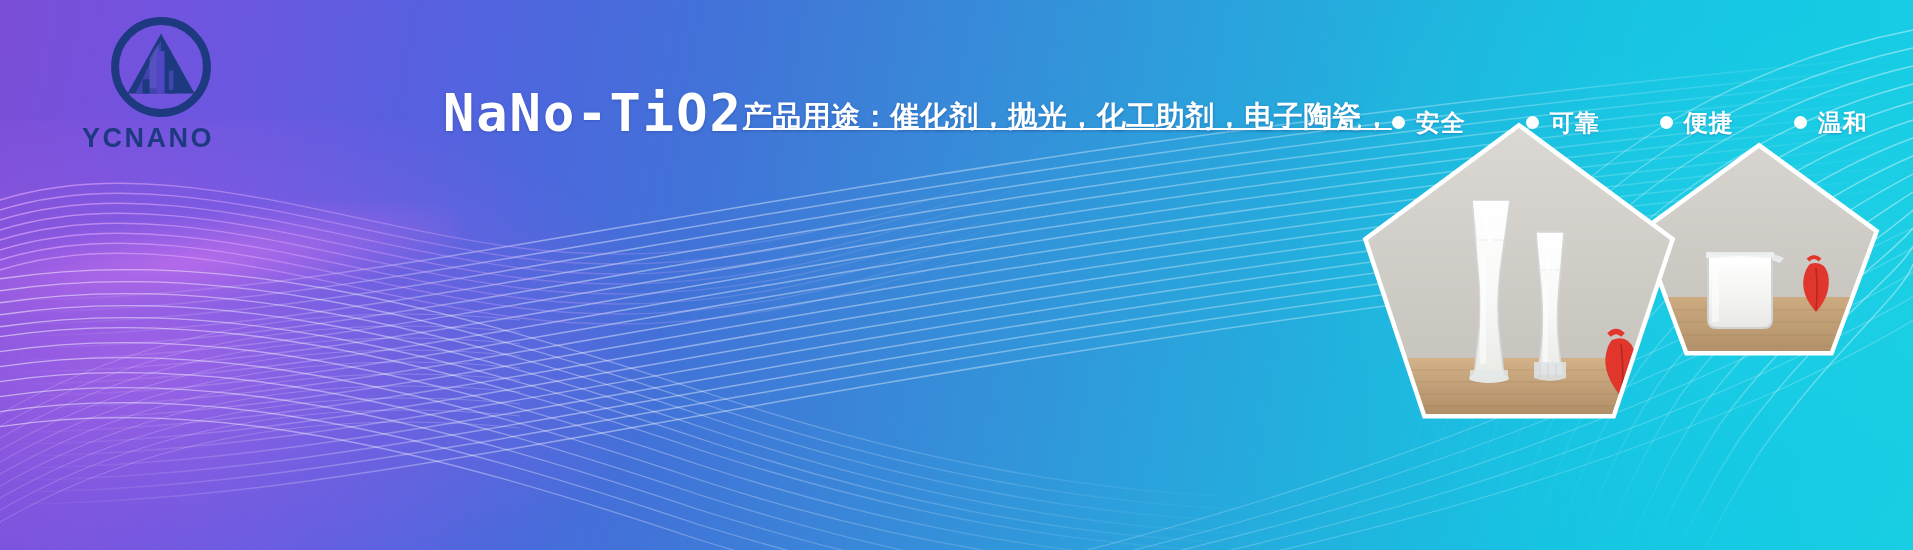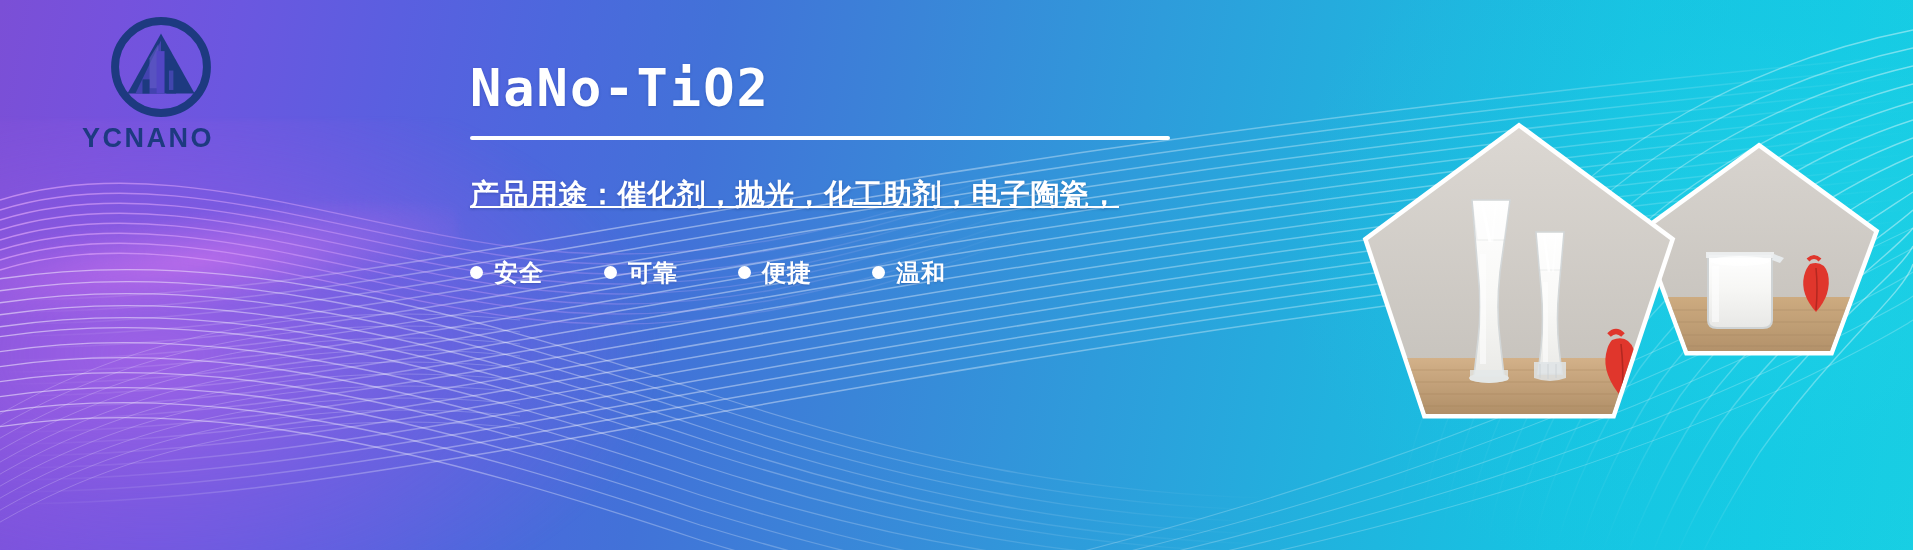--- a/index.html
+++ b/index.html
@@ -65,22 +65,22 @@
     font-size:27px;
     font-weight:700;
     letter-spacing:2.5px;
     font-family:"Liberation Sans",sans-serif;
     line-height:1;
     white-space:nowrap;
   }
 
   
   .center{
-    position:absolute;left:470px;top:62px;width:740px;
-    display:flex;flex-direction:column;align-items:flex-start;
+    position:absolute;left:443px;top:62px;width:740px;
+    display:flex;align-items:flex-end;
     text-align:center;
   }
   .title{
     color:#ffffff;
     font-size:52px;
     font-weight:700;
     letter-spacing:2px;
     line-height:1;
     font-family:"DejaVu Sans Mono","Liberation Mono",monospace;
     text-shadow:0 1px 3px rgba(20,50,120,.30);

